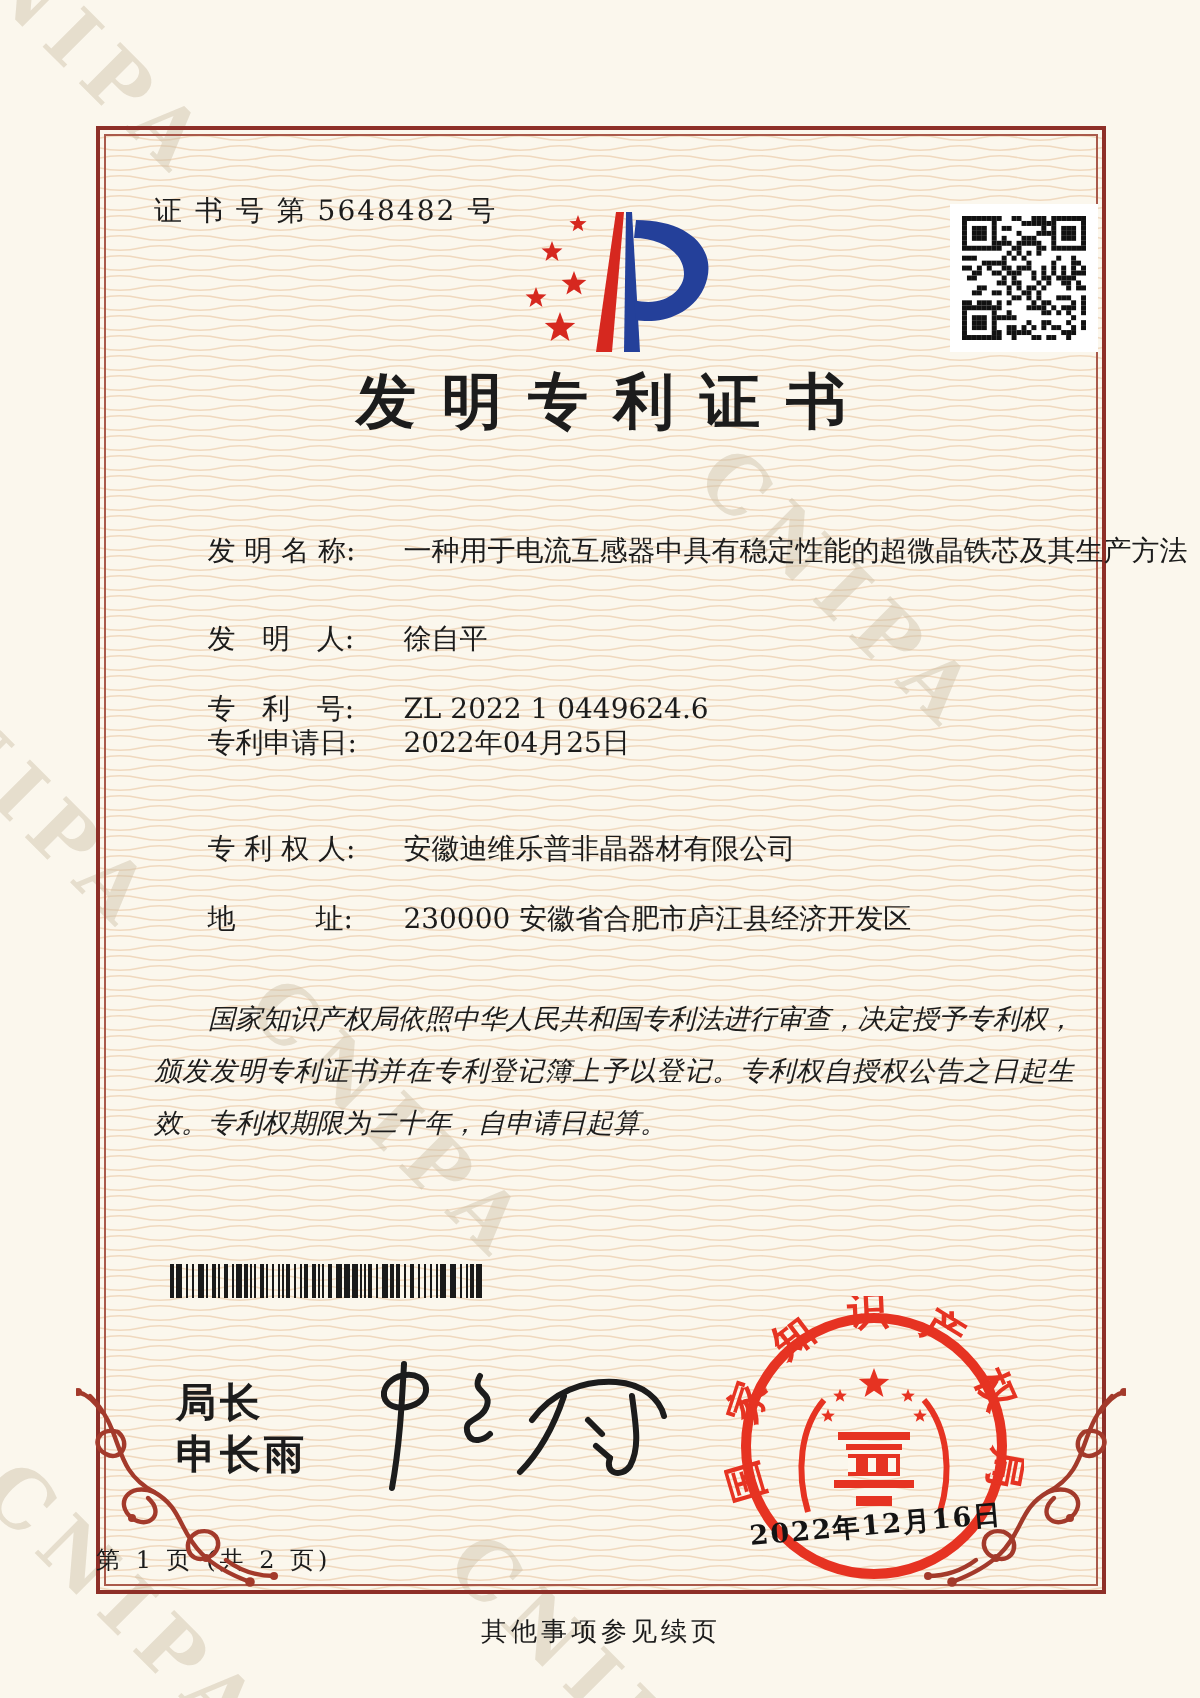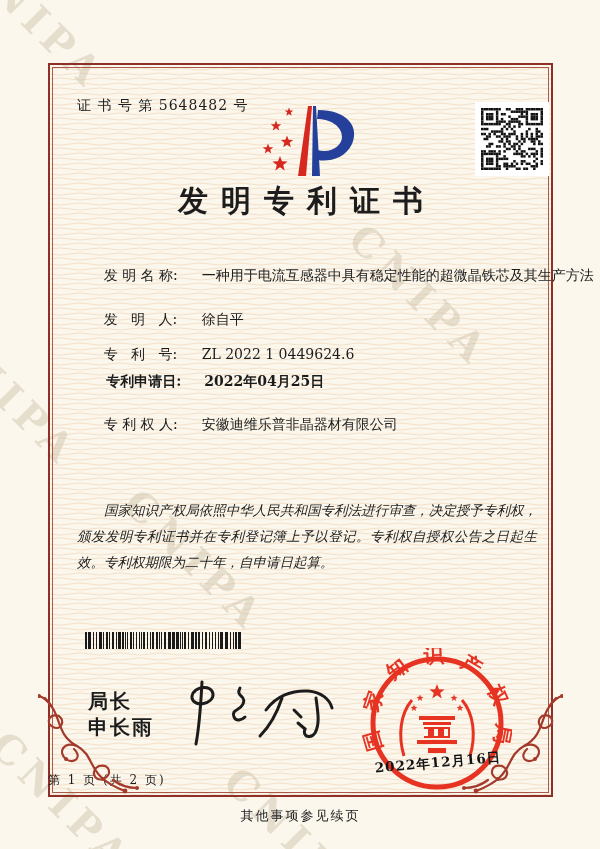--- a/index.html
+++ b/index.html
@@ -566,25 +566,28 @@
 
     <div class="abs row" style="left:77px;top:251px;">
       <span class="lbl">发 明 名 称: </span><span class="val">一种用于电流互感器中具有稳定性能的超微晶铁芯及其生产方法</span>
     </div>
     <div class="abs row" style="left:77px;top:295px;">
       <span class="lbl">发   明   人: </span><span class="val">徐自平</span>
     </div>
     <div class="abs row" style="left:77px;top:330px;">
       <span class="lbl">专   利   号: </span><span class="val">ZL 2022 1 0449624.6</span>
     </div>
-    <div class="abs row" style="left:77px;top:357px;font-weight:bold;">
+    <div class="abs row" style="left:77px;top:347px;">
       <span class="lbl">专利申请日: </span><span class="val">2022年04月25日</span>
     </div>
     <div class="abs row" style="left:77px;top:400px;">
       <span class="lbl">专 利 权 人: </span><span class="val">安徽迪维乐普非晶器材有限公司</span>
+    </div>
+    <div class="abs row" style="left:77px;top:435px;">
+      <span class="lbl">地         址: </span><span class="val">230000 安徽省合肥市庐江县经济开发区</span>
     </div>
 
     <div class="abs body-par">
       <p>国家知识产权局依照中华人民共和国专利法进行审查，决定授予专利权，颁发发明专利证书并在专利登记簿上予以登记。专利权自授权公告之日起生效。专利权期限为二十年，自申请日起算。</p>
     </div>
 
     <svg class="abs barcode" id="barcode" viewBox="0 0 158 17">
         <rect x="0" y="0" width="2" height="17" fill="#1a1a1a"></rect>
         <rect x="3" y="0" width="3" height="17" fill="#1a1a1a"></rect>
         <rect x="8" y="0" width="1" height="17" fill="#1a1a1a"></rect>

